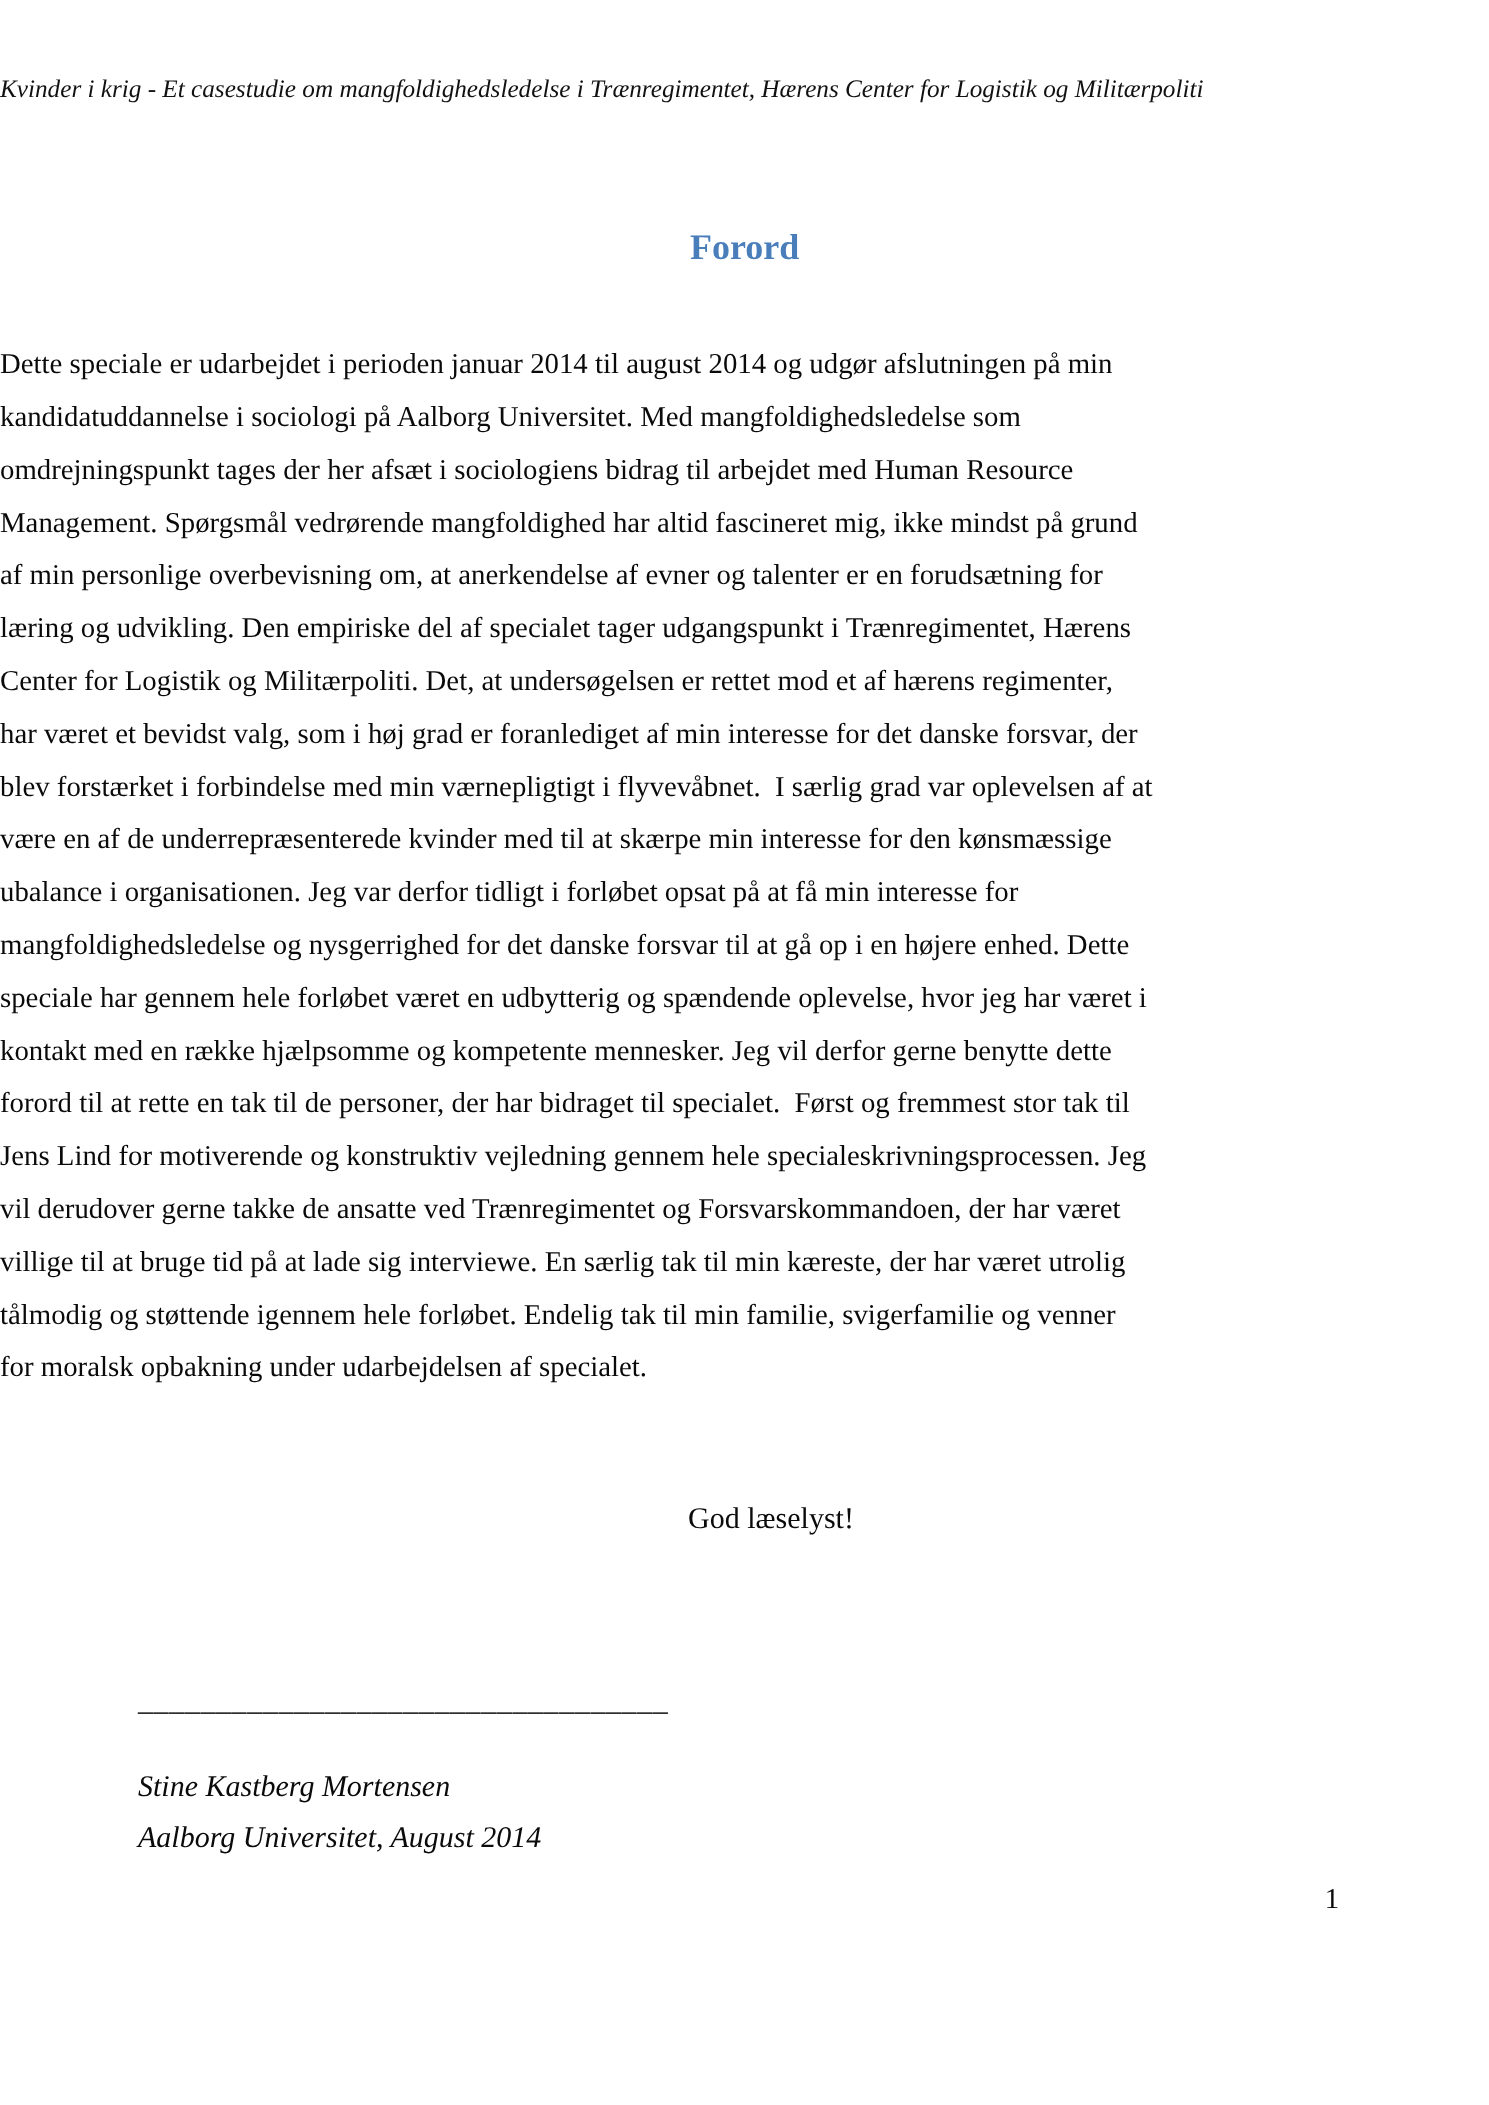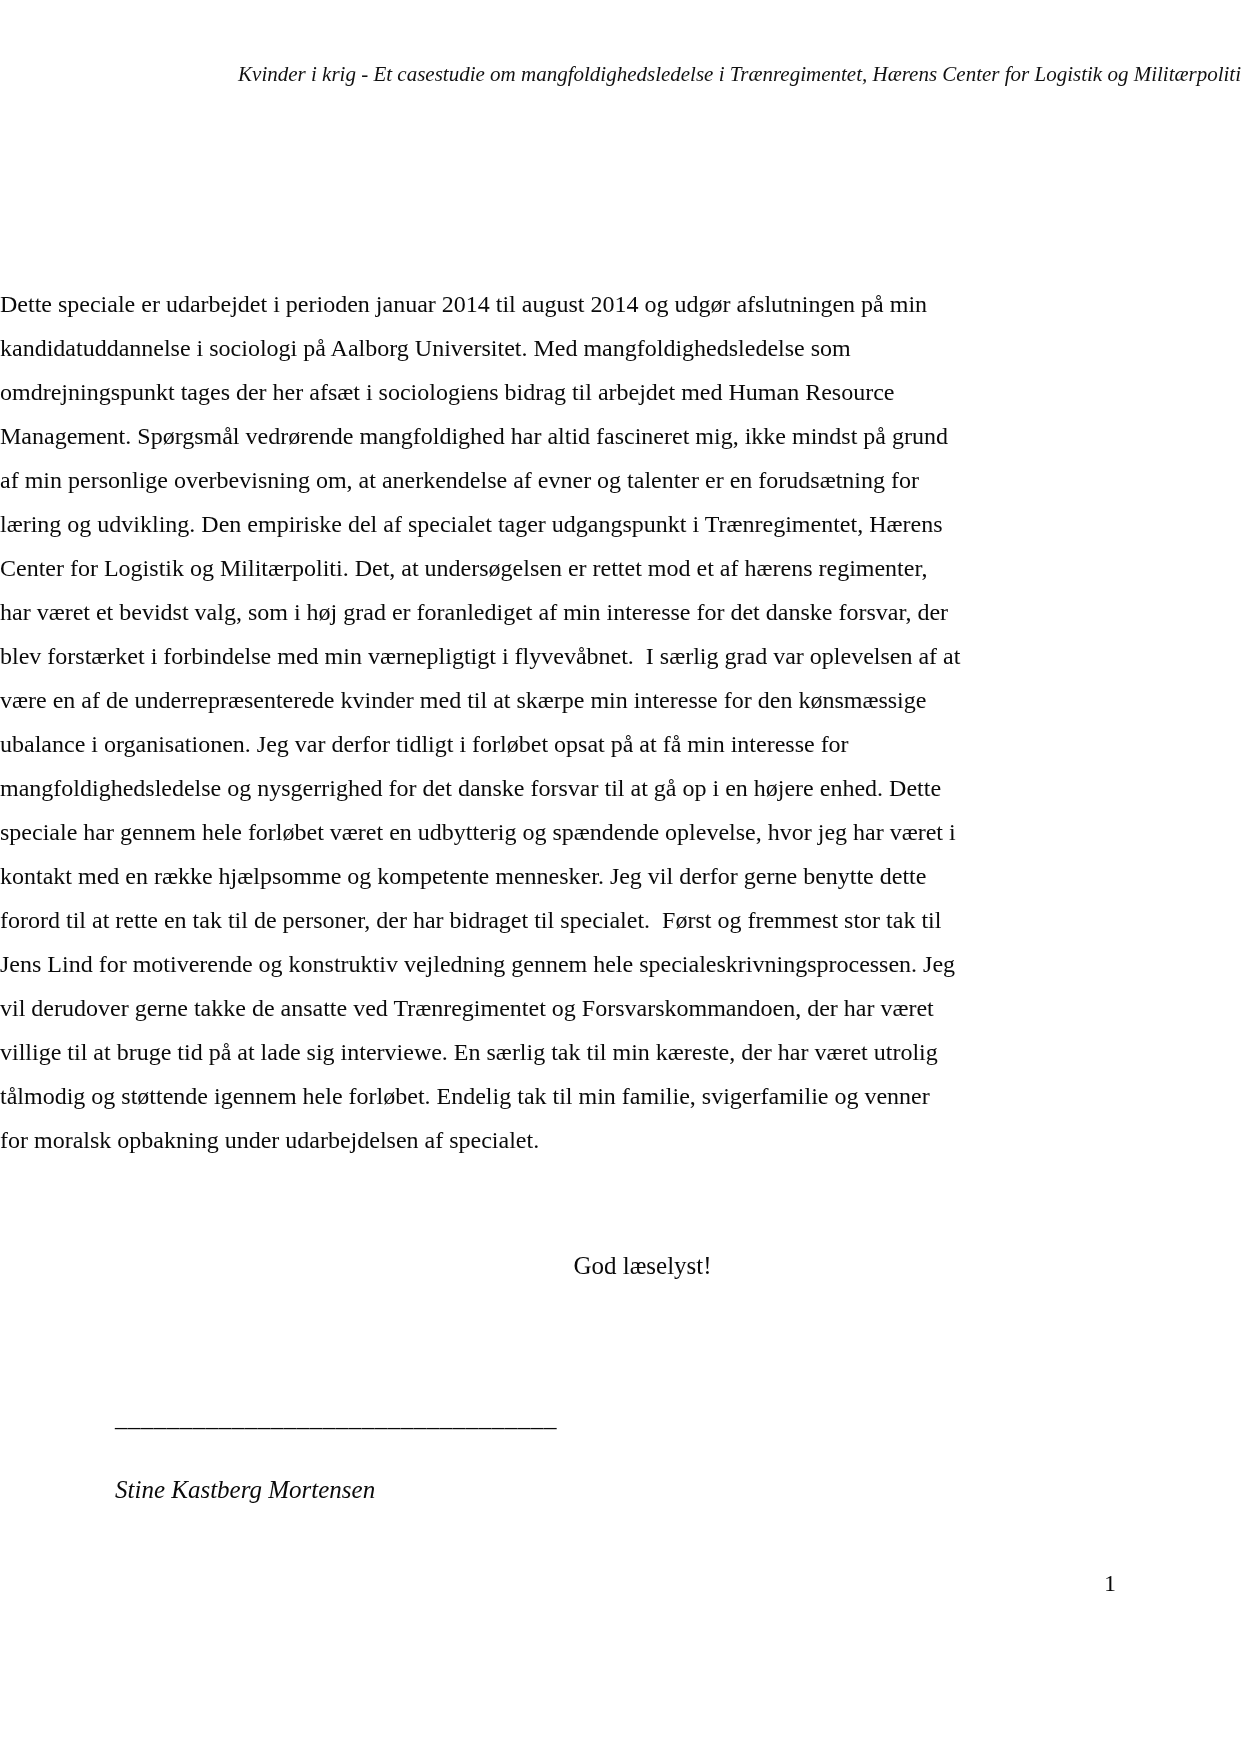--- a/index.html
+++ b/index.html
@@ -14,21 +14,21 @@
     background: #ffffff;
     font-family: "Liberation Serif", "DejaVu Serif", serif;
     color: #000000;
     overflow: hidden;
   }
   .doc-header {
     position: absolute;
     top: 62px;
     left: 0;
     right: 0;
-    text-align: right;
+    text-align: left;
     font-style: italic;
     font-size: 21px;
     white-space: nowrap;
     color: #111111;
   }
   .doc-title {
     position: absolute;
     top: 190px;
     left: 0;
     right: 0;
@@ -91,20 +91,21 @@
     color: #0a0a0a;
   }
 </style>
 </head>
 <body>
 
 <div class="page">
 
   <div class="doc-header">Kvinder i krig - Et casestudie om mangfoldighedsledelse i Trænregimentet, Hærens Center for Logistik og Militærpoliti</div>
 
+  <div class="doc-title" style="color: rgb(74, 126, 187);">Forord</div>
 
   <div class="body-paragraph">Dette speciale er udarbejdet i perioden januar 2014 til august 2014 og udgør afslutningen på min
 kandidatuddannelse i sociologi på Aalborg Universitet. Med mangfoldighedsledelse som
 omdrejningspunkt tages der her afsæt i sociologiens bidrag til arbejdet med Human Resource
 Management. Spørgsmål vedrørende mangfoldighed har altid fascineret mig, ikke mindst på grund
 af min personlige overbevisning om, at anerkendelse af evner og talenter er en forudsætning for
 læring og udvikling. Den empiriske del af specialet tager udgangspunkt i Trænregimentet, Hærens
 Center for Logistik og Militærpoliti. Det, at undersøgelsen er rettet mod et af hærens regimenter,
 har været et bevidst valg, som i høj grad er foranlediget af min interesse for det danske forsvar, der
 blev forstærket i forbindelse med min værnepligtigt i flyvevåbnet.  I særlig grad var oplevelsen af at
@@ -119,16 +120,17 @@
 villige til at bruge tid på at lade sig interviewe. En særlig tak til min kæreste, der har været utrolig
 tålmodig og støttende igennem hele forløbet. Endelig tak til min familie, svigerfamilie og venner
 for moralsk opbakning under udarbejdelsen af specialet.</div>
 
   <div class="closing-text">God læselyst!</div>
 
   <div class="signature-rule">__________________________________</div>
 
   <div class="signature-name">Stine Kastberg Mortensen</div>
 
+  <div class="signature-affiliation">Aalborg Universitet, August 2014</div>
 
   <div class="page-number">1</div>
 
 </div>
 
 </body></html>

